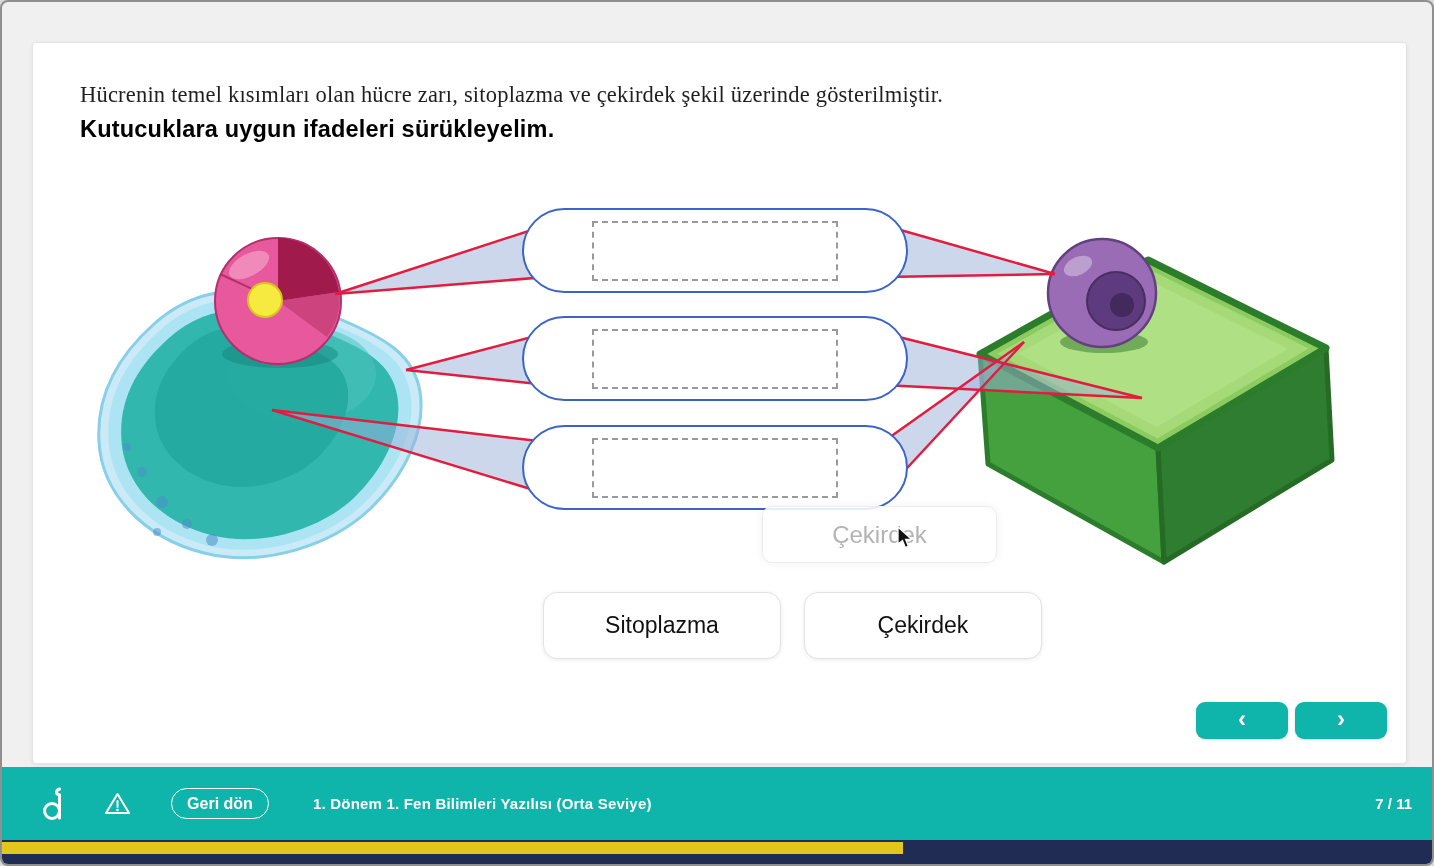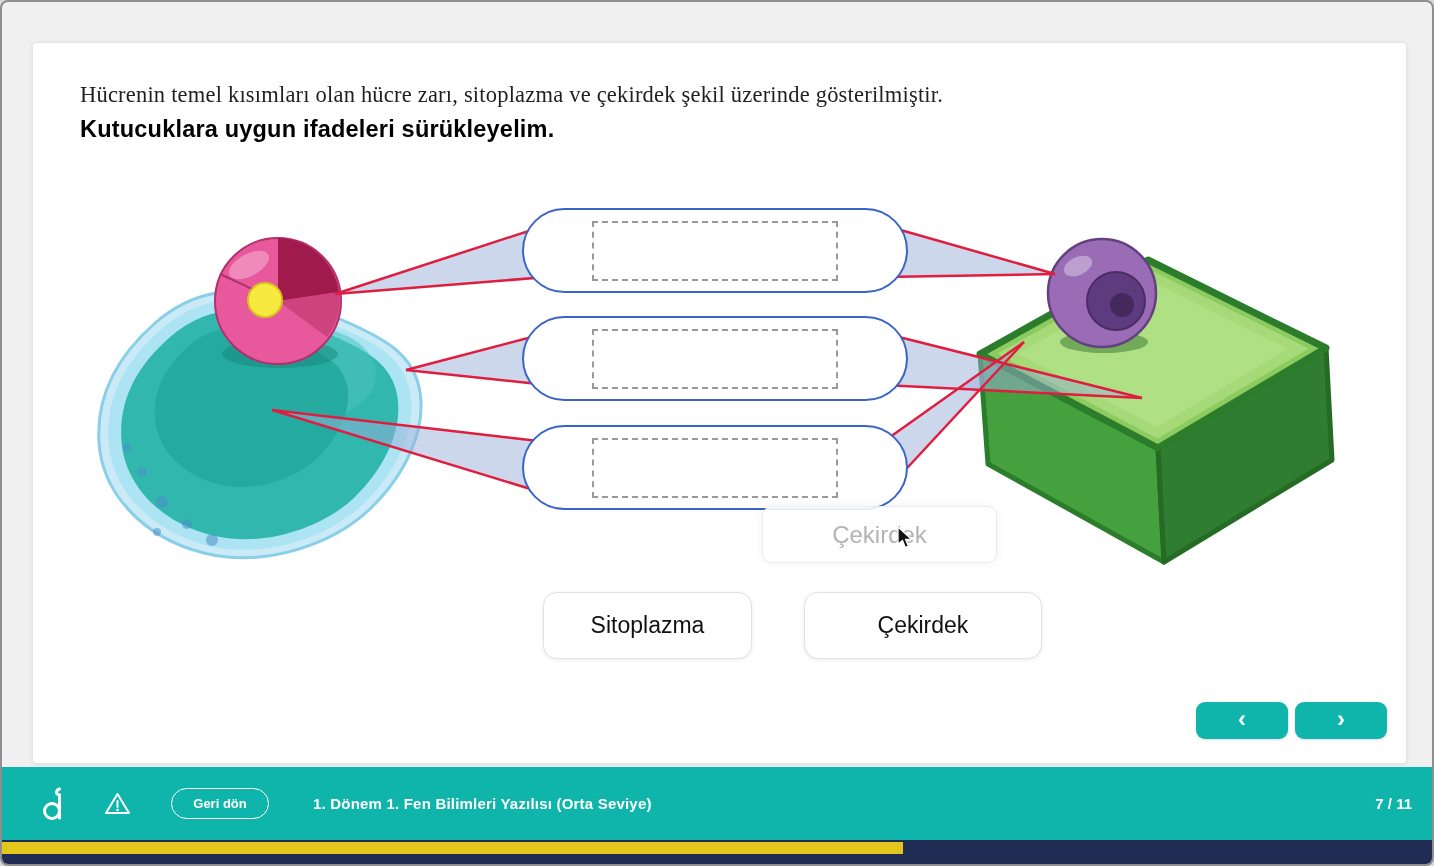--- a/index.html
+++ b/index.html
@@ -31,21 +31,21 @@
     display:flex; align-items:center; justify-content:center; font-size:20px; color:#555;
   }
   .chip{
     position:absolute; top:590px; height:67px; background:#fff;
     border:1px solid #e2e2e2; border-radius:14px;
     box-shadow:0 1px 4px rgba(0,0,0,.08);
     display:flex; align-items:center; justify-content:center;
     font-size:23px; color:#111; cursor:grab;
   }
   .chip1{ left:280px; width:234px; }
-  .chip2{ left:541px; width:209px; }
+  .chip2{ left:541px; width:238px; }
   .chip3{ left:802px; width:238px; }
   .ghost{
     position:absolute; left:760px; top:504px; width:235px; height:57px;
     background:rgba(255,255,255,.88); border:1px solid #ececec; border-radius:10px;
     box-shadow:0 0 10px rgba(0,0,0,.06);
     display:flex; align-items:center; justify-content:center;
     font-size:24px; color:#b3b3b3;
   }
   .cursor{ position:absolute; left:893px; top:524px; }
   .navbtn{
@@ -57,21 +57,21 @@
   }
   .prev{ left:1194px; } .next{ left:1293px; }
   .footer{
     position:absolute; left:0; top:765px; width:100%; height:73px;
     background:#0fb5aa; display:flex; align-items:center; color:#fff;
   }
   .f-logo{ margin-left:40px; width:26px; height:36px; flex:0 0 auto; cursor:pointer; }
   .f-warn{ margin-left:36px; width:27px; height:25px; flex:0 0 auto; cursor:pointer; }
   .back-btn{
     margin-left:40px; width:98px; height:31px; border:1.5px solid #fff; border-radius:16px;
-    background:transparent; color:#fff; font-size:13px; font-weight:bold;
+    background:transparent; color:#fff; font-size:16px; font-weight:bold;
     display:flex; align-items:center; justify-content:center; cursor:pointer;
     font-family:"Liberation Sans", sans-serif;
   }
   .f-title{ margin-left:44px; font-size:15px; font-weight:bold; flex:1; letter-spacing:.2px; }
   .f-page{ margin-right:20px; font-size:15px; font-weight:bold; }
   .progress-track{
     position:absolute; left:0; top:838px; width:100%; height:28px; background:#202c54;
   }
   .progress-fill{
     position:absolute; left:0; top:2px; height:12px; background:#e3c61b; width:63%;

